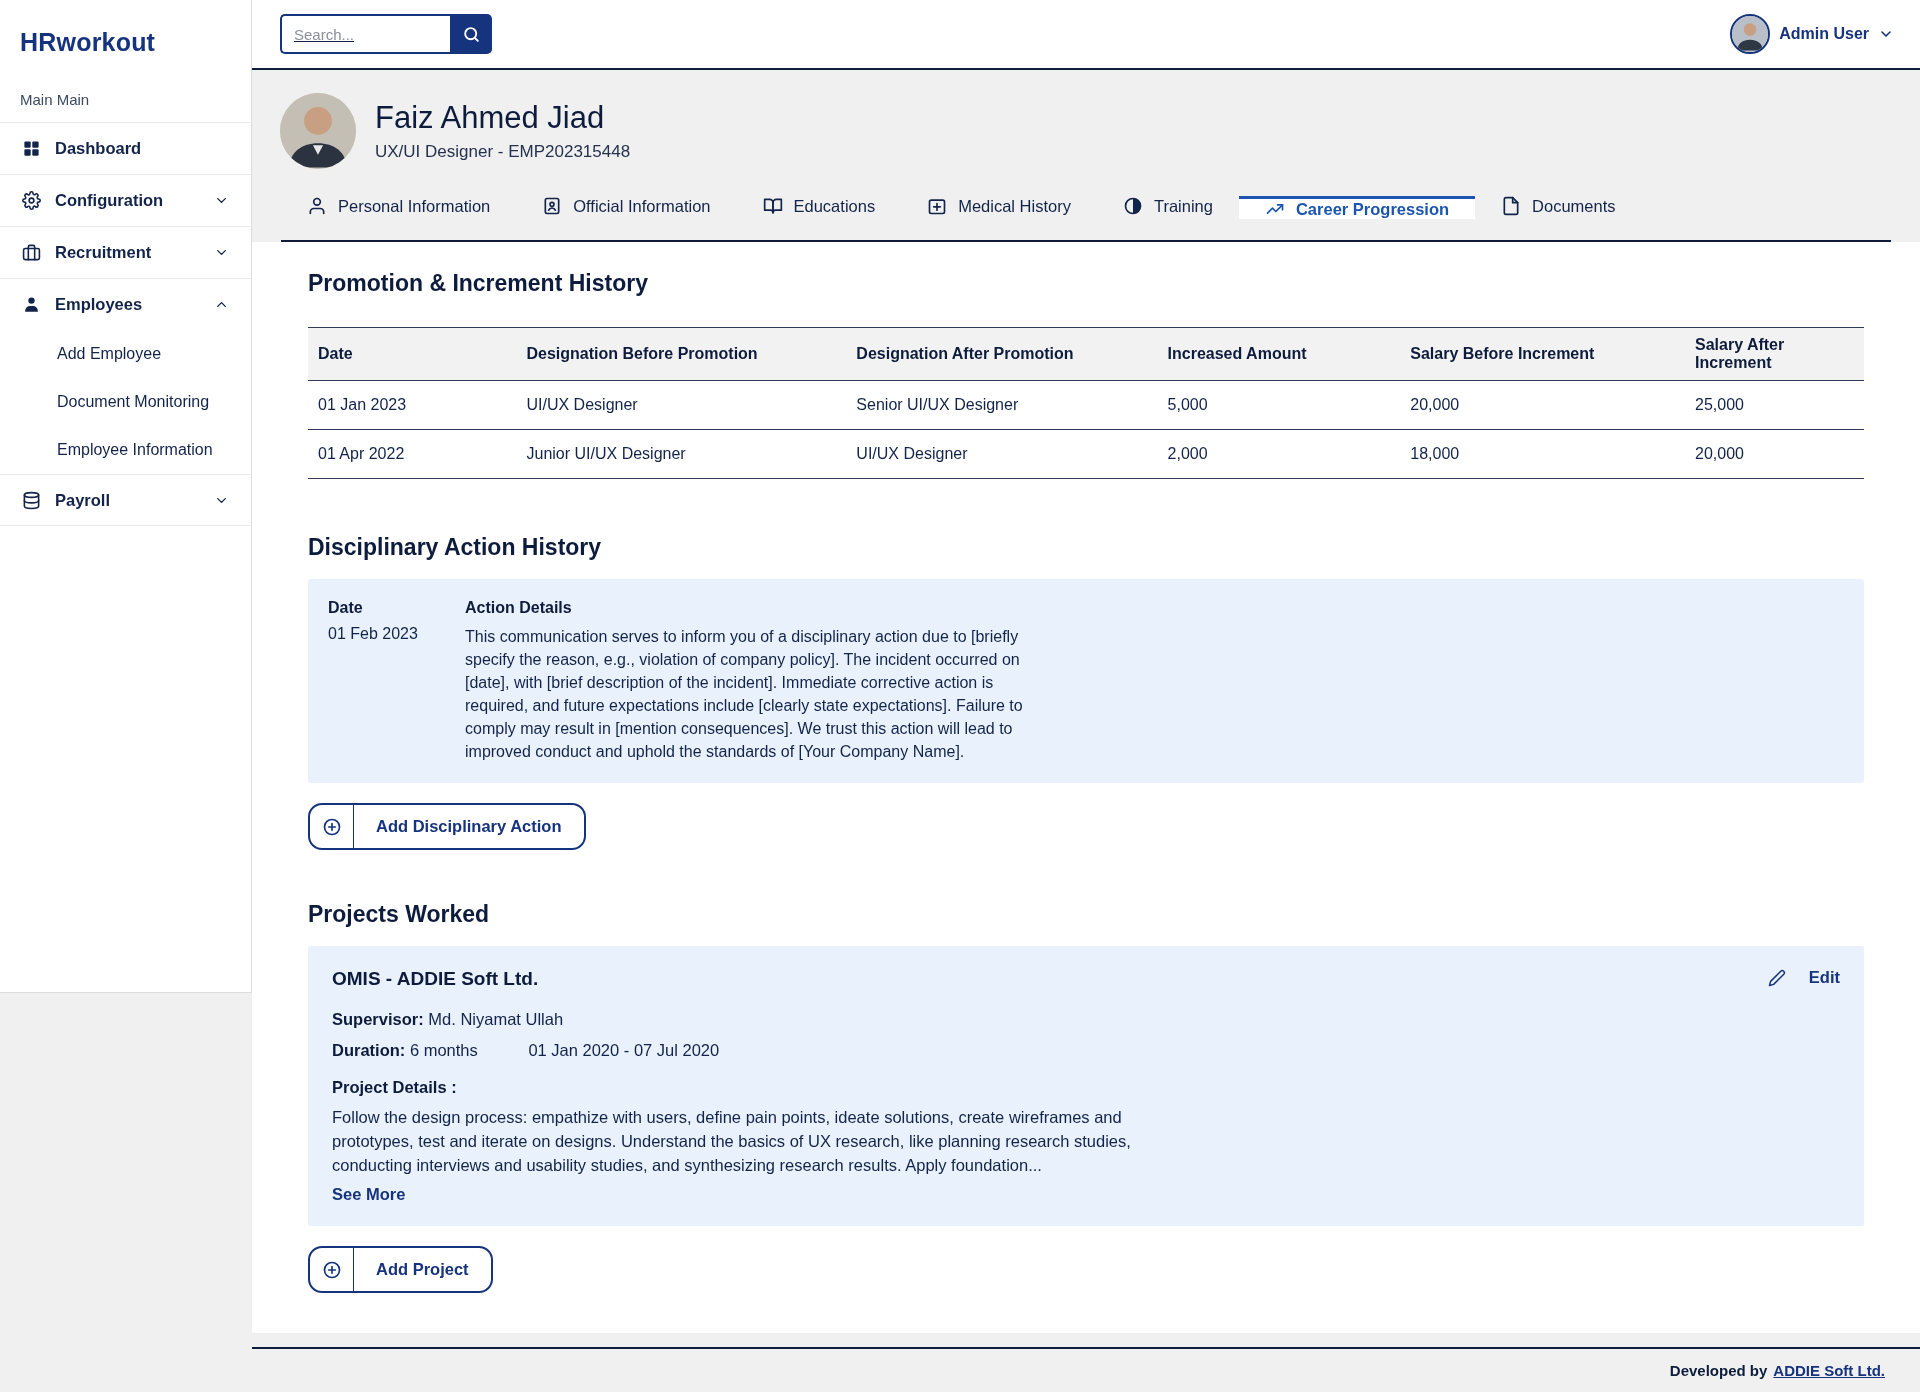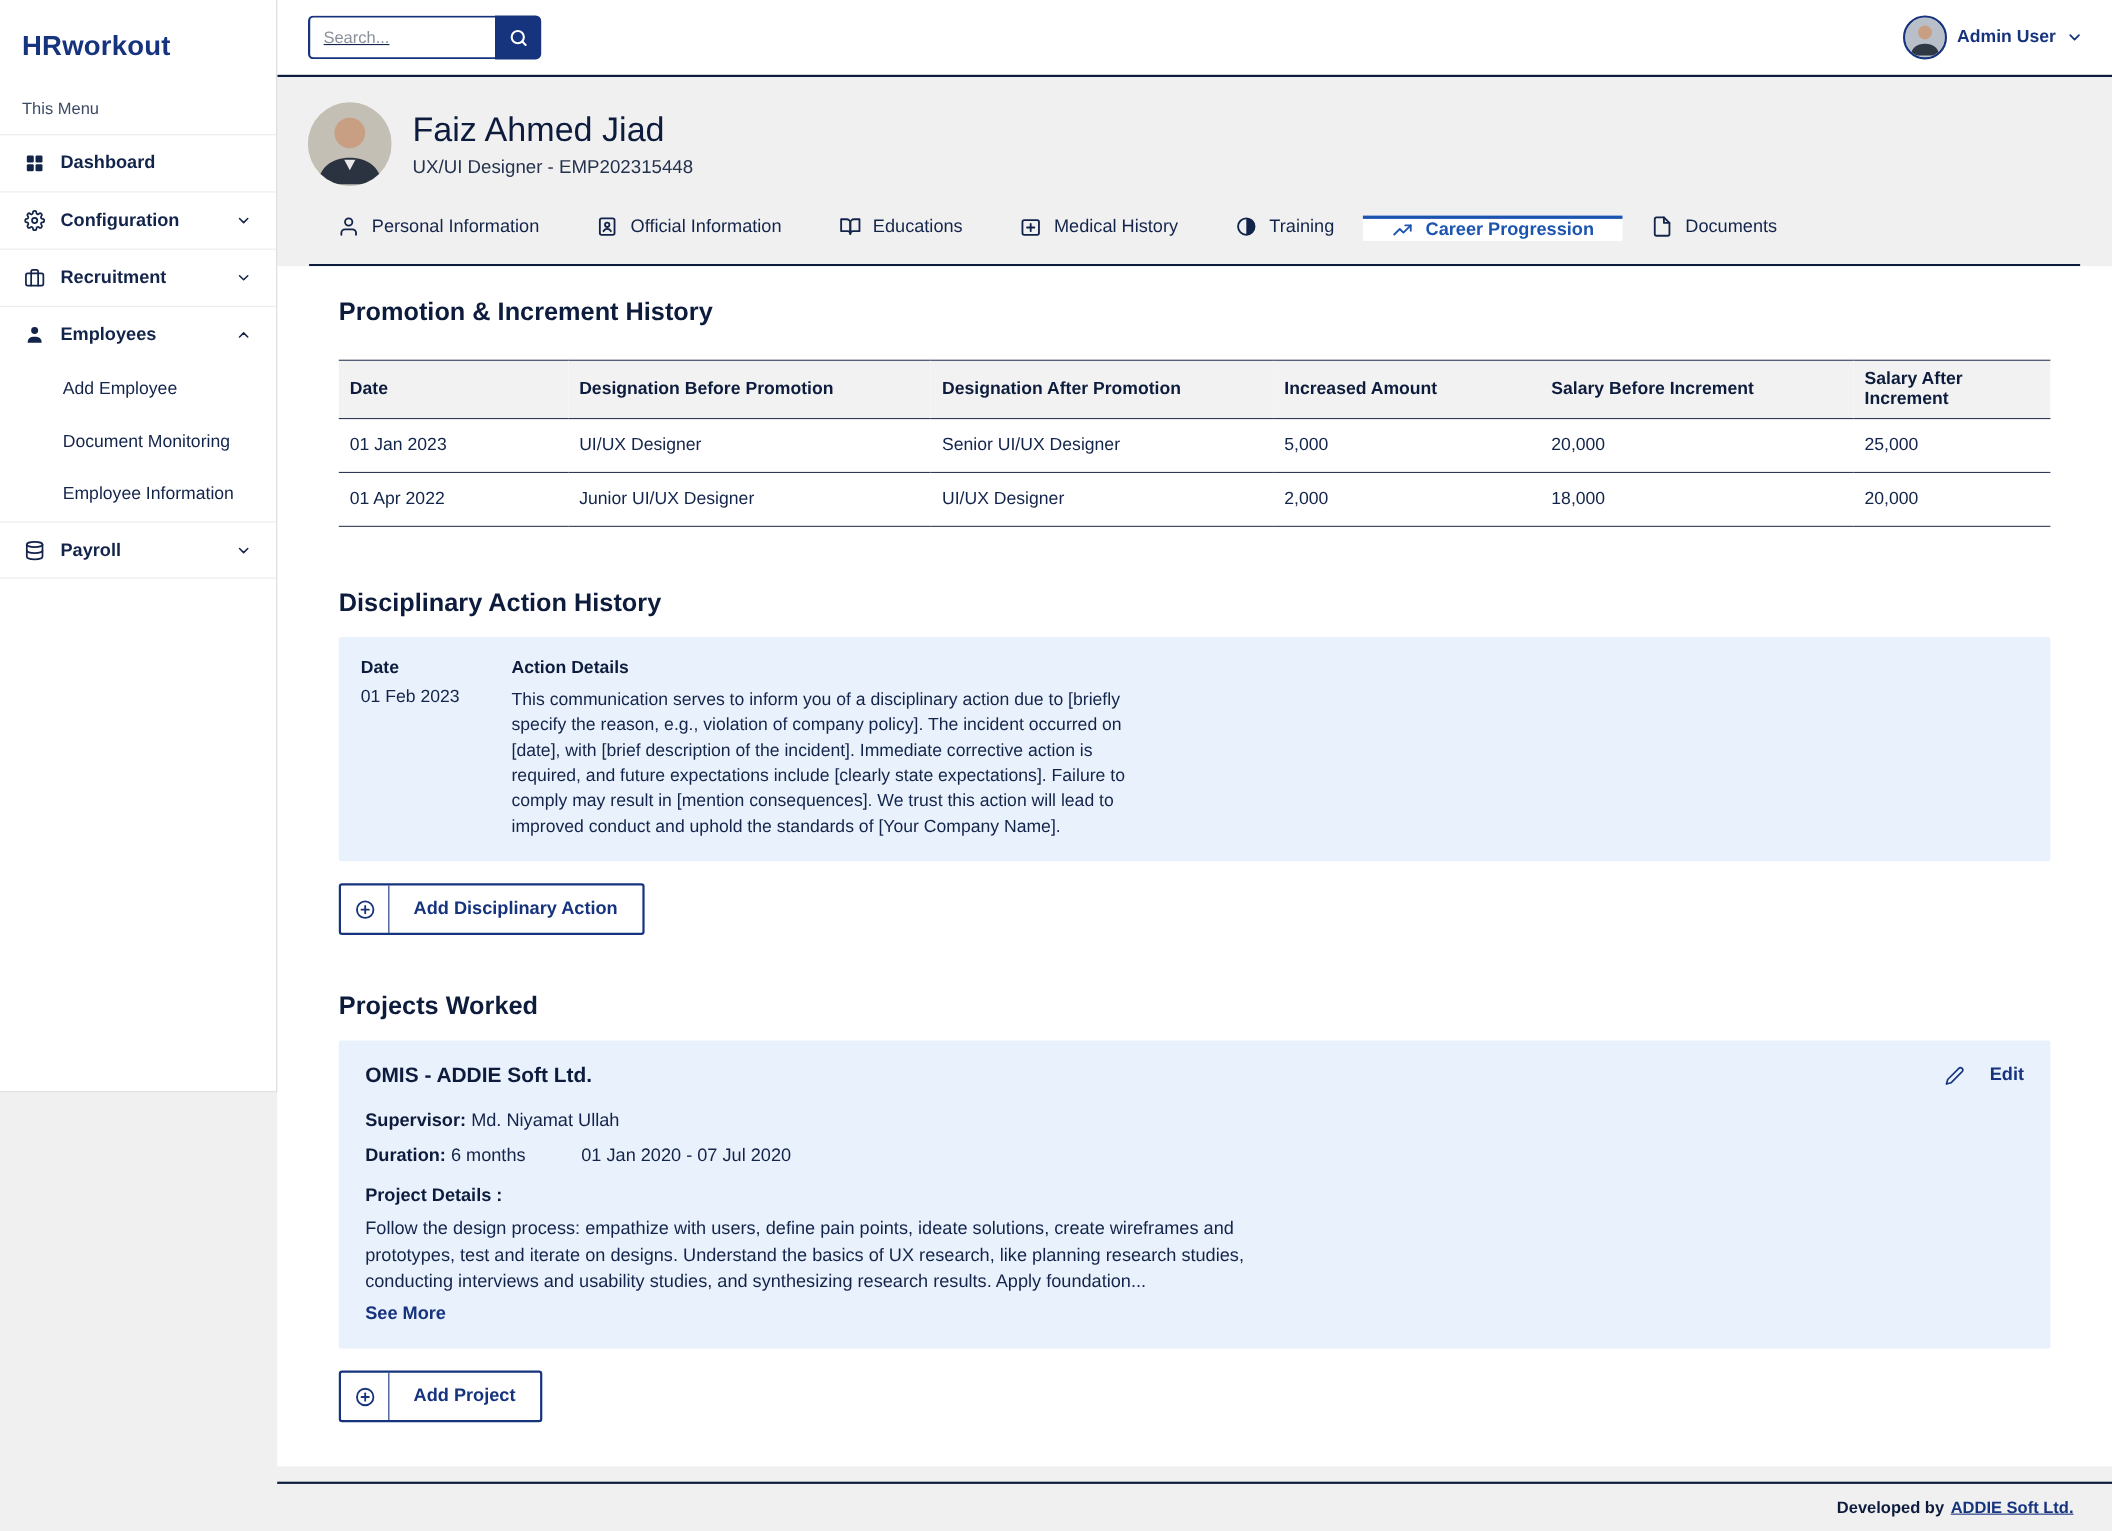--- a/index.html
+++ b/index.html
@@ -119,21 +119,21 @@
   .disc-panel{
     margin-top:18px;padding:20px;
     display:grid;grid-template-columns:137px 1fr;row-gap:8px;
   }
   .disc-header{font-size:16px;font-weight:700;color:var(--head);}
   .disc-date{font-size:16px;color:var(--ink);}
   .disc-details{font-size:16px;color:var(--ink);line-height:23px;max-width:585px;}
 
   .outline-btn{
     margin-top:20px;display:inline-flex;align-items:stretch;height:47px;
-    border:2px solid var(--navy);border-radius:3px;background:#fff;cursor:pointer;
+    border:2px solid var(--navy);border-radius:14px;background:#fff;cursor:pointer;
     font-family:"Liberation Sans",sans-serif;padding:0;justify-content:flex-end;
   }
   .outline-btn .btn-icon{
     width:44px;display:flex;align-items:center;justify-content:center;
     border-right:1px solid var(--navy);color:var(--navy);
   }
   .outline-btn .btn-icon .ic{width:20px;height:20px;}
   .outline-btn .btn-label{
     display:flex;align-items:center;padding:0 22px;
     font-size:16.5px;font-weight:700;color:var(--navy);
@@ -161,21 +161,21 @@
     display:flex;align-items:center;justify-content:flex-end;padding-right:35px;gap:6px;
     font-size:15px;color:var(--head);font-weight:700;
   }
   .footer a{color:var(--navy);font-weight:700;text-decoration:underline;cursor:pointer;}
 </style>
 </head>
 <body>
 
 <aside class="sidebar">
   <div class="logo">HRworkout</div>
-  <div class="menu-label">This Menu</div>
+  <div class="menu-label">Main Main</div>
   <ul class="menu">
     <li class="menu-item">
       <span class="ic">
         <svg viewBox="0 0 24 24" fill="currentColor">
             <rect x="3" y="3" width="8" height="8" rx="1.5"></rect>
             <rect x="13" y="3" width="8" height="8" rx="1.5"></rect>
             <rect x="3" y="13" width="8" height="8" rx="1.5"></rect>
             <rect x="13" y="13" width="8" height="8" rx="1.5"></rect>
           </svg>
       </span>

